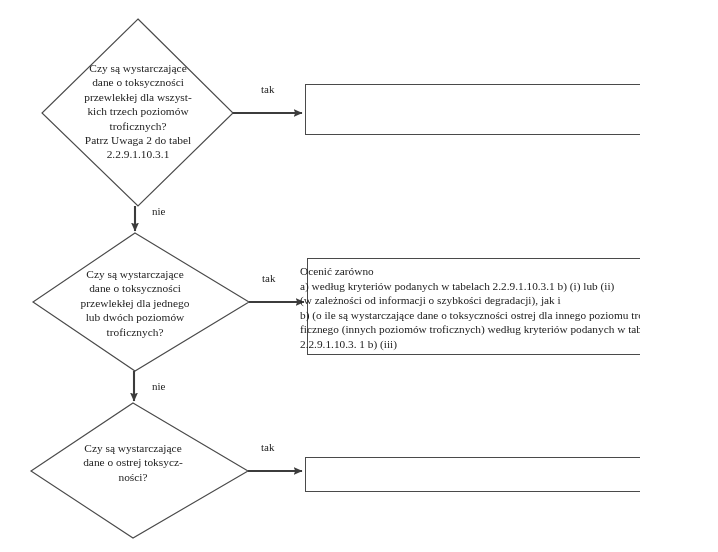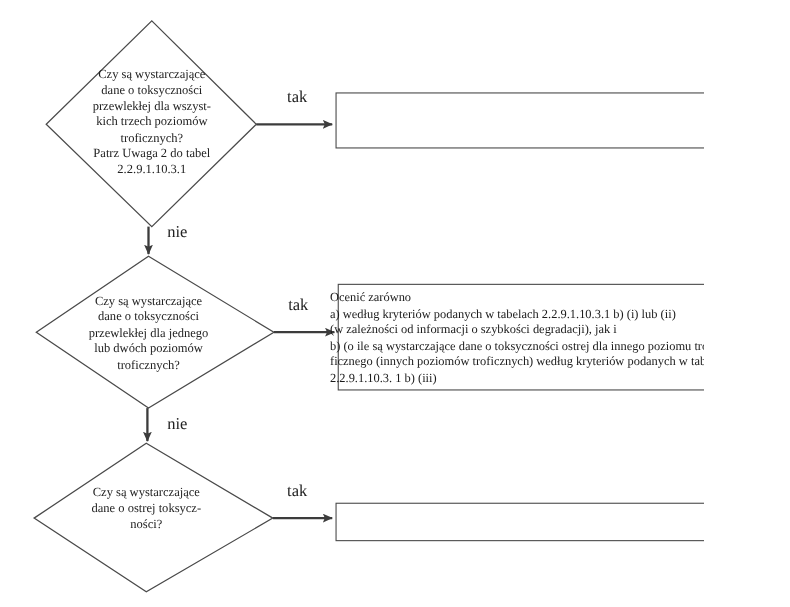--- a/index.html
+++ b/index.html
@@ -41,21 +41,21 @@
   }
   .box-text {
     position: absolute;
     font-size: 11.3px;
     line-height: 14.6px;
     color: #1a1a1a;
     white-space: pre-line;
   }
   .edge-label {
     position: absolute;
-    font-size: 15px;
+    font-size: 11px;
     line-height: 13px;
     color: #222;
   }
 </style>
 </head>
 <body>
 
 <div id="canvas">
 
   <svg class="layer" viewBox="0 0 718 552" xmlns="http://www.w3.org/2000/svg">

